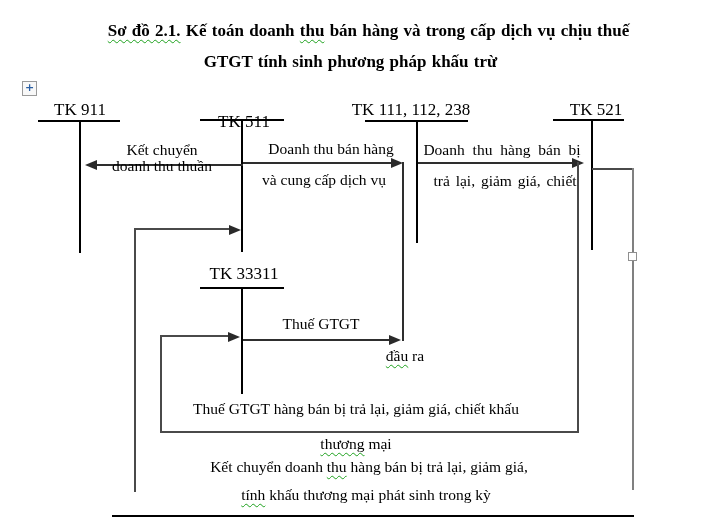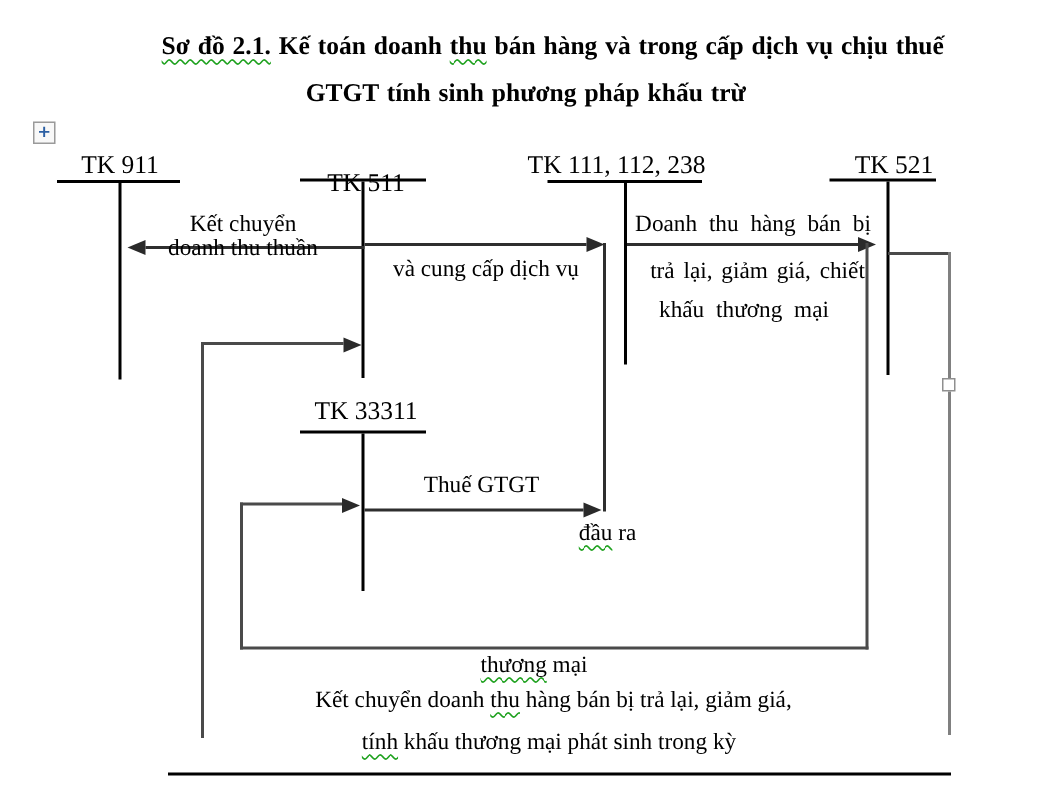--- a/index.html
+++ b/index.html
@@ -53,44 +53,45 @@
   <div class="ln" style="left:200px;top:287px;width:84px;height:2px"></div>
   <div class="ln" style="left:241px;top:289px;width:2px;height:105px"></div>
 
   <div class="ln arrowline" style="left:97px;top:164px;width:146px;height:2px"></div>
   <div class="tri l" style="left:85px;top:160px"></div>
   <div class="lbl" style="left:162px;top:140px">Kết chuyển</div>
   <div class="lbl" style="left:162px;top:156px">doanh thu thuần</div>
 
   <div class="ln arrowline" style="left:243px;top:162px;width:148px;height:2px"></div>
   <div class="tri r" style="left:391px;top:158px"></div>
+  <div class="lbl" style="left:331px;top:139px">Doanh thu bán hàng</div>
   <div class="lbl" style="left:324px;top:170px">và cung cấp dịch vụ</div>
 
   <div class="ln arrowline" style="left:418px;top:162px;width:154px;height:2px"></div>
   <div class="tri r" style="left:572px;top:158px"></div>
   <div class="lbl ws4" style="left:502px;top:140px">Doanh thu hàng bán bị</div>
   <div class="lbl ws2" style="left:505px;top:171px">trả lại, giảm giá, chiết</div>
-  <div class="lbl ws4" style="left:496px;top:197px">khấu thương mại</div>
 
   <div class="ln arrowline" style="left:402px;top:162px;width:2px;height:179px"></div>
 
   <div class="ln arrowline" style="left:243px;top:339px;width:146px;height:2px"></div>
   <div class="tri r" style="left:389px;top:335px"></div>
   <div class="lbl" style="left:321px;top:314px">Thuế GTGT</div>
   <div class="lbl" style="left:405px;top:346px"><span class="squiggle">đầu</span><span> ra</span></div>
 
   <div class="ln path" style="left:134px;top:228px;width:2px;height:264px"></div>
   <div class="ln path" style="left:134px;top:228px;width:95px;height:2px"></div>
   <div class="tri r" style="left:229px;top:225px"></div>
 
   <div class="ln path" style="left:577px;top:162px;width:2px;height:271px"></div>
   <div class="ln path" style="left:160px;top:431px;width:419px;height:2px"></div>
   <div class="ln path" style="left:160px;top:335px;width:2px;height:98px"></div>
   <div class="ln path" style="left:160px;top:335px;width:68px;height:2px"></div>
   <div class="tri r" style="left:228px;top:332px"></div>
+  <div class="lbl" style="left:356px;top:399px">Thuế GTGT hàng bán bị trả lại, giảm giá, chiết khấu</div>
   <div class="lbl" style="left:356px;top:434px"><span class="squiggle">thương</span><span> mại</span></div>
 
   <div class="ln path" style="left:592px;top:168px;width:42px;height:2px"></div>
   <div class="ln gray" style="left:632px;top:168px;width:2px;height:322px"></div>
   <div class="obj-handle"></div>
 
   <div class="lbl" style="left:369px;top:457px"><span>Kết chuyển doanh </span><span class="squiggle">thu</span><span> hàng bán bị trả lại, giảm giá,</span></div>
   <div class="lbl" style="left:366px;top:485px"><span class="squiggle">tính</span><span> khấu thương mại phát sinh trong kỳ</span></div>
 
   <div class="ln" style="left:112px;top:515px;width:522px;height:2px"></div>

